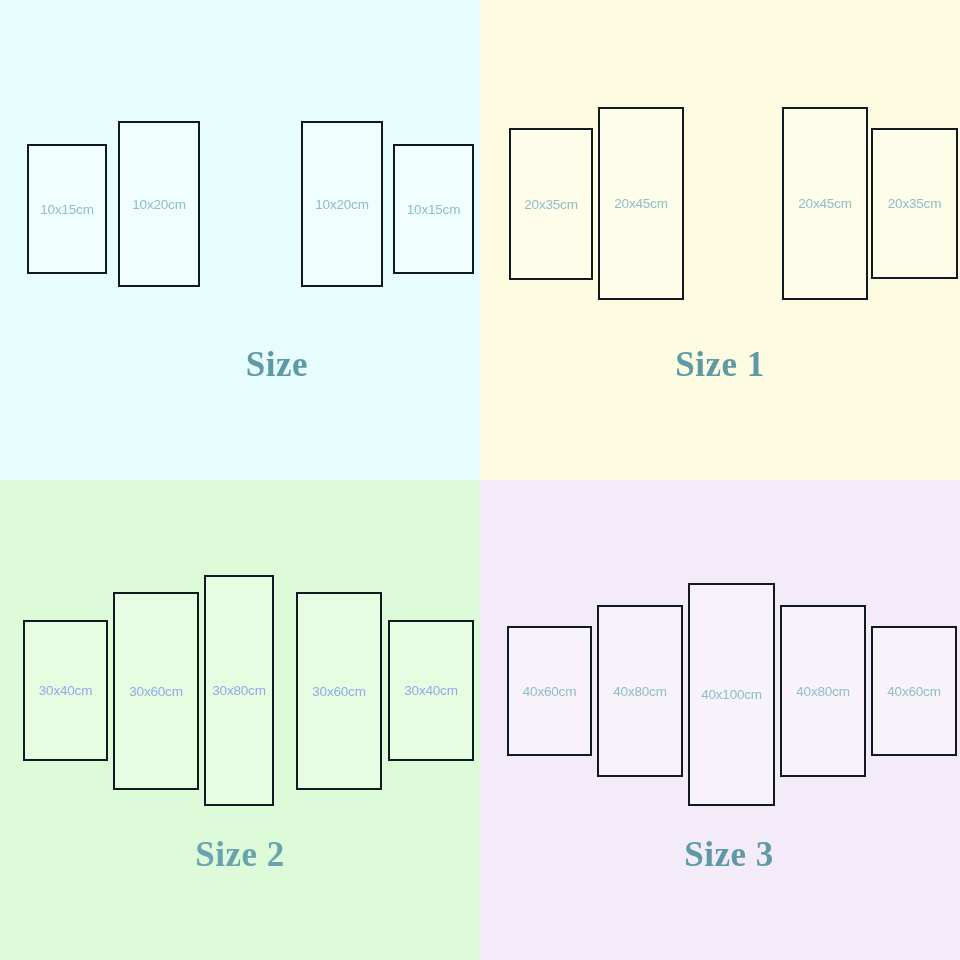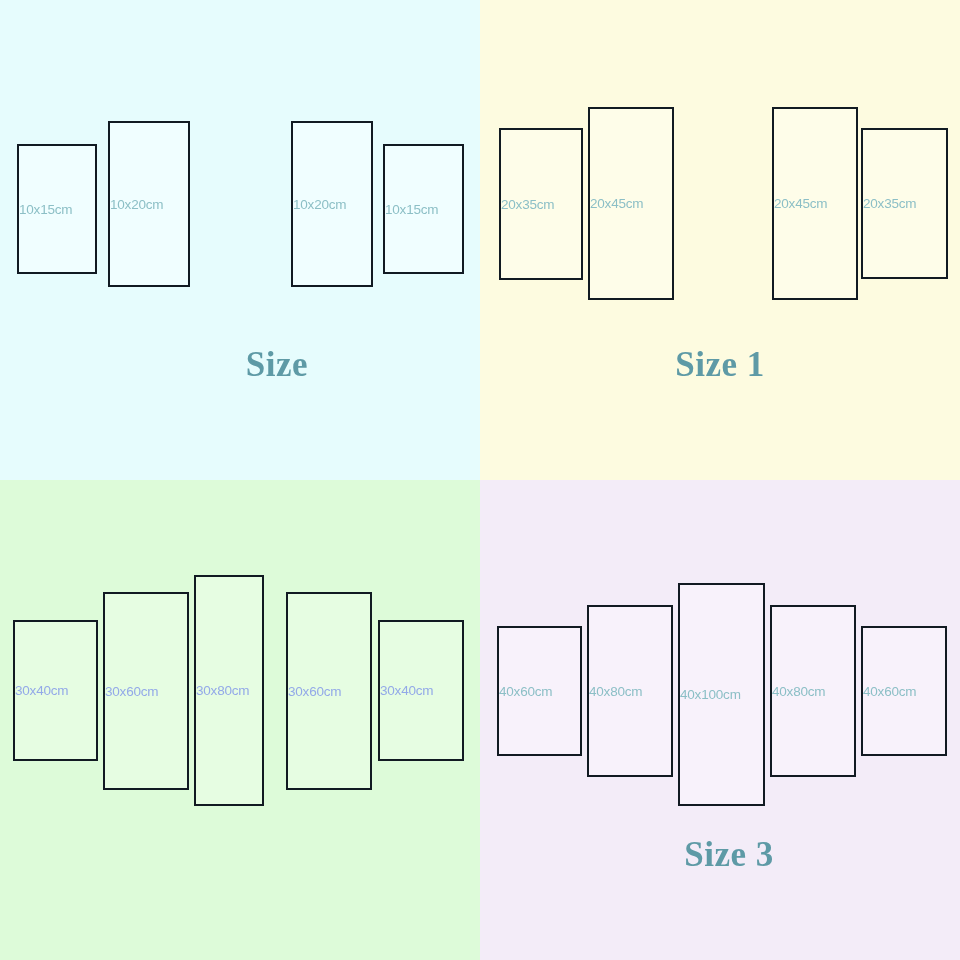--- a/index.html
+++ b/index.html
@@ -23,20 +23,22 @@
     position:absolute;
     left:0;top:0;
     width:480px;height:340px;
   }
   .panel{
     position:absolute;
     box-sizing:border-box;
     border:2.2px solid #111a22;
     display:flex;
     align-items:center;
+    justify-content:center;
+    margin-left:10px;
   }
   .panel-label{
     font-size:13.5px;
     letter-spacing:-0.2px;
     white-space:nowrap;
     font-family:"Liberation Sans", sans-serif;
   }
   .title{
     position:absolute;
     left:0;
@@ -97,20 +99,21 @@
         <div class="panel" style="left: 194px; top: 95px; width: 70px; height: 231px; background: rgb(230, 253, 226); border-color: rgb(17, 26, 34);">
           <span class="panel-label" style="color: rgb(147, 169, 232);">30x80cm</span>
         </div>
         <div class="panel" style="left: 286px; top: 112px; width: 86px; height: 198px; background: rgb(230, 253, 226); border-color: rgb(17, 26, 34);">
           <span class="panel-label" style="color: rgb(147, 169, 232);">30x60cm</span>
         </div>
         <div class="panel" style="left: 378px; top: 140px; width: 86px; height: 141px; background: rgb(230, 253, 226); border-color: rgb(17, 26, 34);">
           <span class="panel-label" style="color: rgb(147, 169, 232);">30x40cm</span>
         </div>
       </div>
+      <div class="title" style="color: rgb(106, 163, 173); top: 355px;">Size 2</div>
     </div>
     <div class="quad" style="background: rgb(243, 236, 248);">
       <div class="panels">
         <div class="panel" style="left: 17px; top: 146px; width: 85px; height: 130px; background: rgb(248, 242, 251); border-color: rgb(17, 26, 34);">
           <span class="panel-label" style="color: rgb(140, 191, 198);">40x60cm</span>
         </div>
         <div class="panel" style="left: 107px; top: 125px; width: 86px; height: 172px; background: rgb(248, 242, 251); border-color: rgb(17, 26, 34);">
           <span class="panel-label" style="color: rgb(140, 191, 198);">40x80cm</span>
         </div>
         <div class="panel" style="left: 198px; top: 103px; width: 87px; height: 223px; background: rgb(248, 242, 251); border-color: rgb(17, 26, 34);">

